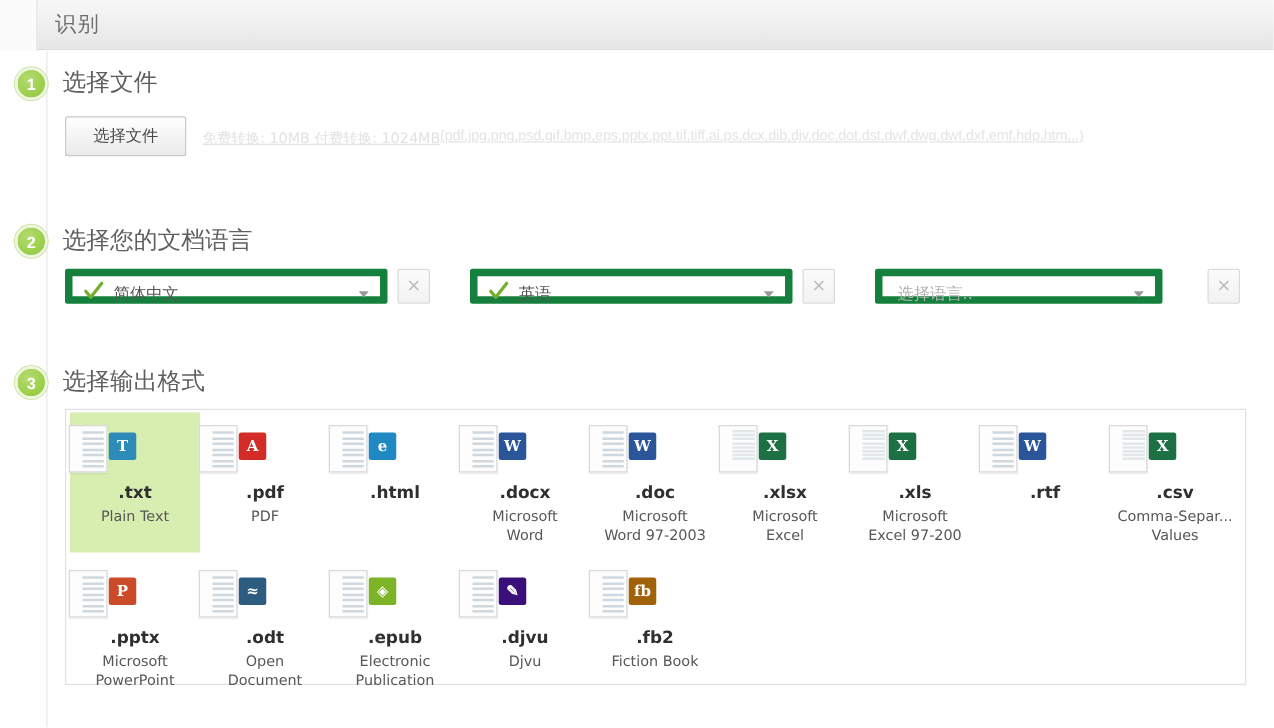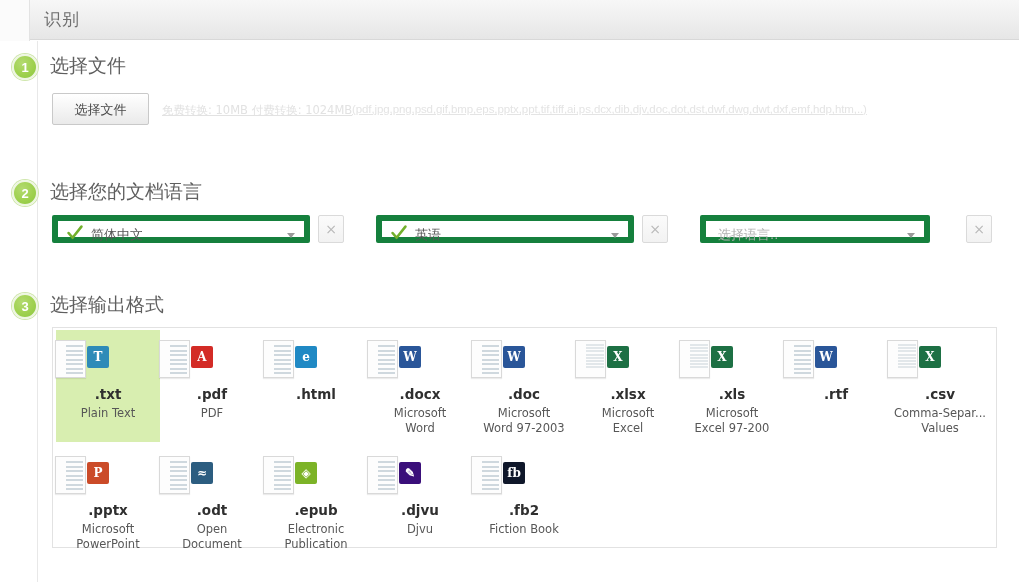--- a/index.html
+++ b/index.html
@@ -384,20 +384,20 @@
         </div>
         <div class="fmt-tile" style="left: 419px; top: 118px;">
           <div class="fmt-icon-wrap"><span class="doc-ico"><span class="doc-page"></span><span class="doc-lines">
                 <i></i>
                 <i></i>
                 <i></i>
                 <i></i>
                 <i></i>
                 <i></i>
                 <i></i>
-              </span><span class="doc-badge" style="background:#0f172a">fb</span></span></div>
+              </span><span class="doc-badge" style="background:#a16207">fb</span></span></div>
           <div class="fmt-ext">.fb2</div>
           <div class="fmt-desc">Fiction Book</div>
         </div>
       </div>
   </div>
 
 </div>
 
 </body></html>

